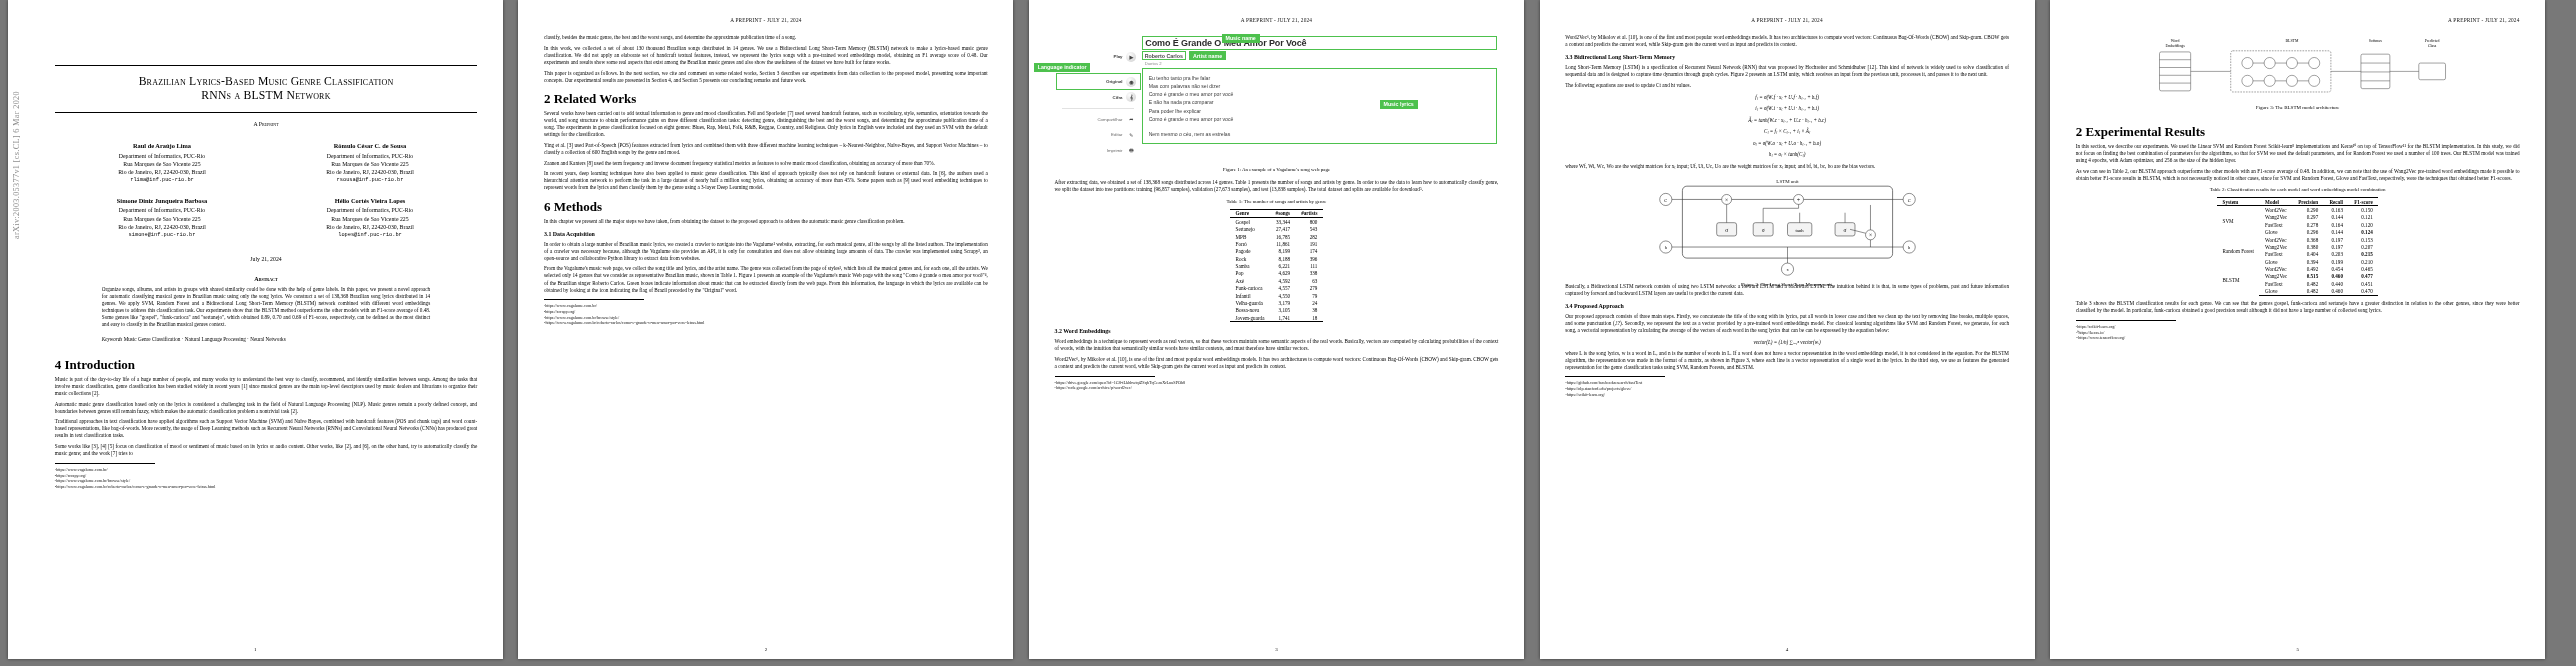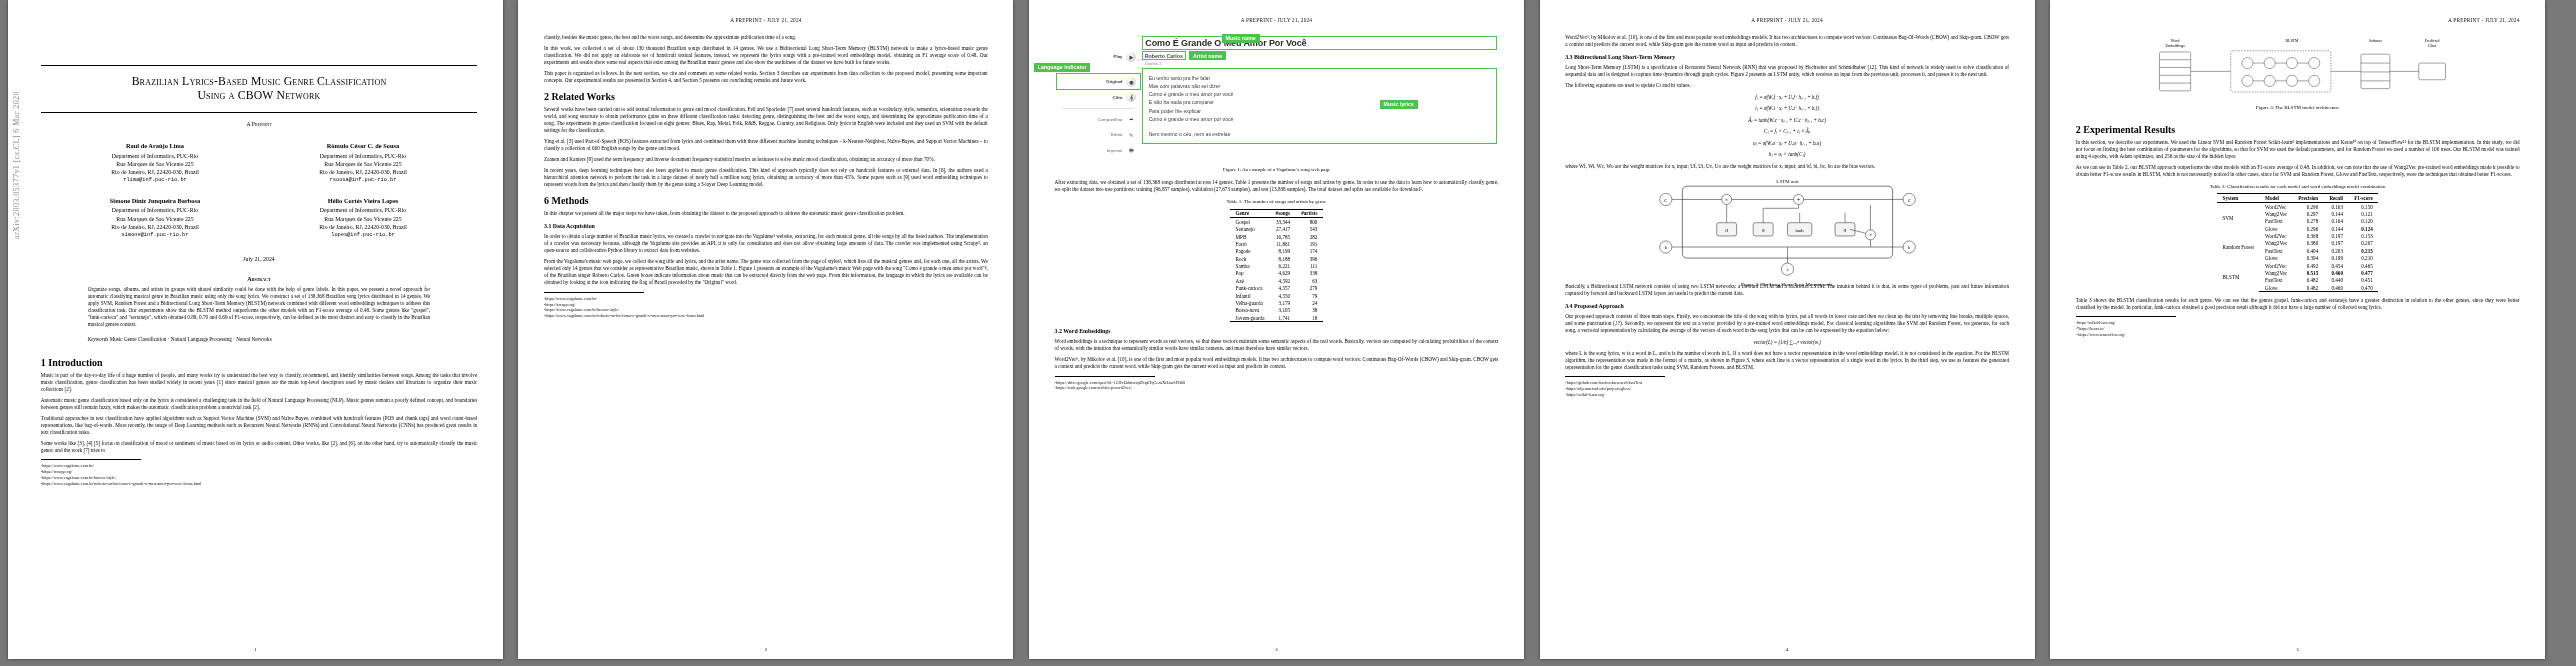--- a/index.html
+++ b/index.html
@@ -2,21 +2,21 @@
 <html style="font-size:9px"><head>
 <meta charset="utf-8">
 <title>Paper Multi-Page View</title>
 <style>
   html,body{margin:0;padding:0;background:#6e6e6e;}
   body{font-family:"Liberation Serif",serif;}
   .viewport{width:2576px;height:667px;background:#787878;display:flex;align-items:flex-start;
             justify-content:flex-start;gap:15.6px;padding:0 7.8px;box-sizing:border-box;overflow:hidden;}
   .page{width:495px;height:659px;background:#fff;box-shadow:0 0 3.3px rgba(0,0,0,.55);
         position:relative;flex:0 0 auto;box-sizing:border-box;padding:16.7px 25.6px 14.5px 25.6px;}
-  .page.p1{padding-left:33px;}
+  .page.p1{padding-left:47px;}
   
   .runhead{font-variant:small-caps;font-size:5.3px;letter-spacing:0.2px;text-align:center;
            color:#111;margin:0 0 11px 0;}
   .runhead.right{text-align:right;}
   
   .arxiv-stamp{position:absolute;left:4.4px;top:239px;transform:rotate(-90deg);
                transform-origin:0 0;white-space:nowrap;font-size:8.3px;color:#8d8d8d;
                font-family:"Liberation Serif",serif;letter-spacing:0.3px;}
   
   .rule{border-top:1.3px solid #000;margin:0;}
@@ -26,21 +26,21 @@
   .authors{display:flex;flex-wrap:wrap;justify-content:center;gap:0 19px;margin-bottom:5.6px;}
   .author{width:189px;text-align:center;margin-bottom:11px;font-size:5.8px;line-height:1.45;}
   .author .nm{font-weight:bold;font-size:6.4px;display:block;margin-bottom:1.1px;}
   .author .mail{font-family:"Liberation Mono",monospace;font-size:5.3px;display:block;margin-top:0.6px;}
   .date{text-align:center;font-size:5.8px;margin:5.6px 0 13.3px 0;}
   .ab-head{font-variant:small-caps;text-align:center;font-size:6.1px;font-weight:bold;margin:0 0 4.4px 0;}
   .abstract{margin:0 47px 7.8px 47px;font-size:5.2px;line-height:1.36;text-align:justify;}
   .keywords{margin:0 47px 13.3px 47px;font-size:5.2px;line-height:1.36;text-align:justify;}
   .keywords i{font-style:italic;}
   
-  h2.sec{font-size:10px;font-weight:bold;margin:7.2px 0 3.3px 0;line-height:1.2;}
+  h2.sec{font-size:13px;font-weight:bold;margin:7.2px 0 3.3px 0;line-height:1.2;}
   h3.sub{font-size:5.9px;font-weight:bold;margin:6.1px 0 2.8px 0;line-height:1.2;}
   p.bd{font-size:5.2px;line-height:1.35;text-align:justify;margin:0 0 3.9px 0;}
   p.bd.ni{text-indent:0;}
   .footsep{border-top:0.6px solid #000;width:100px;margin:5.6px 0 2.8px 0;}
   .fn{font-size:4.2px;line-height:1.38;margin:0;color:#111;}
   .pagenum{position:absolute;bottom:6.7px;left:0;right:0;text-align:center;font-size:5px;}
   
   .figwrap{margin:3.3px 0 3.3px 0;}
   .vaga{position:relative;width:100%;box-sizing:border-box;padding:3.3px 2.2px 4.4px 2.2px;
         font-family:"Liberation Sans",sans-serif;}
@@ -89,21 +89,21 @@
 <body>
 
 <div class="viewport">
 
   <div class="page p1">
     <div class="arxiv-stamp">arXiv:2003.05377v1  [cs.CL]  6 Mar 2020</div>
     <div style="height:48px"></div>
     <div class="rule"></div>
     <div class="title">
       <span>Brazilian Lyrics-Based Music Genre Classification</span><br>
-      <span>Using a CBOW Network</span>
+      <span>RNNs a BLSTM Network</span>
     </div>
     <div class="rule"></div>
     <div class="preprint">A Preprint</div>
 
     <div class="authors">
       <div class="author">
         <span class="nm">Raul de Araújo Lima</span>
         <span>Department of Informatics, PUC-Rio</span><br>
         <span>Rua Marques de Sao Vicente 225</span><br>
         <span>Rio de Janeiro, RJ, 22420-030, Brazil</span>
@@ -133,21 +133,21 @@
     </div>
 
     <div class="date">July 21, 2024</div>
     <div class="ab-head">Abstract</div>
     <div class="abstract">Organize songs, albums, and artists in groups with shared similarity could be done with the help of genre labels. In this paper, we present a novel approach for automatic classifying musical genre in Brazilian music using only the song lyrics. We construct a set of 138,368 Brazilian song lyrics distributed in 14 genres. We apply SVM, Random Forest and a Bidirectional Long Short-Term Memory (BLSTM) network combined with different word embeddings techniques to address this classification task. Our experiments show that the BLSTM method outperforms the other models with an F1-score average of 0.48. Some genres like "gospel", "funk-carioca" and "sertanejo", which obtained 0.89, 0.70 and 0.69 of F1-score, respectively, can be defined as the most distinct and easy to classify in the Brazilian musical genres context.</div>
     <div class="keywords">
       <i>Keywords</i>
       <span>Music Genre Classification · Natural Language Processing · Neural Networks</span>
     </div>
 
-    <h2 class="sec">1   Introduction</h2>
+    <h2 class="sec">4   Introduction</h2>
     <p class="bd">Music is part of the day-to-day life of a huge number of people, and many works try to understand the best way to classify, recommend, and identify similarities between songs. Among the tasks that involve music classification, genre classification has been studied widely in recent years [1] since musical genres are the main top-level descriptors used by music dealers and librarians to organize their music collections [2].</p>
     <p class="bd">Automatic music genre classification based only on the lyrics is considered a challenging task in the field of Natural Language Processing (NLP). Music genres remain a poorly defined concept, and boundaries between genres still remain fuzzy, which makes the automatic classification problem a nontrivial task [2].</p>
     <p class="bd">Traditional approaches in text classification have applied algorithms such as Support Vector Machine (SVM) and Naïve Bayes, combined with handcraft features (POS and chunk tags) and word count-based representations, like bag-of-words. More recently, the usage of Deep Learning methods such as Recurrent Neural Networks (RNNs) and Convolutional Neural Networks (CNNs) has produced great results in text classification tasks.</p>
     <p class="bd">Some works like [3], [4] [5] focus on classification of mood or sentiment of music based on its lyrics or audio content. Other works, like [2], and [6], on the other hand, try to automatically classify the music genre; and the work [7] tries to</p>
 
     <div class="footsep"></div>
     <p class="fn">¹https://www.vagalume.com.br/</p>
     <p class="fn">²https://scrapy.org/</p>
     <p class="fn">³https://www.vagalume.com.br/browse/style/</p>
     <p class="fn">⁴https://www.vagalume.com.br/roberto-carlos/como-e-grande-o-meu-amor-por-voce-letras.html</p>

